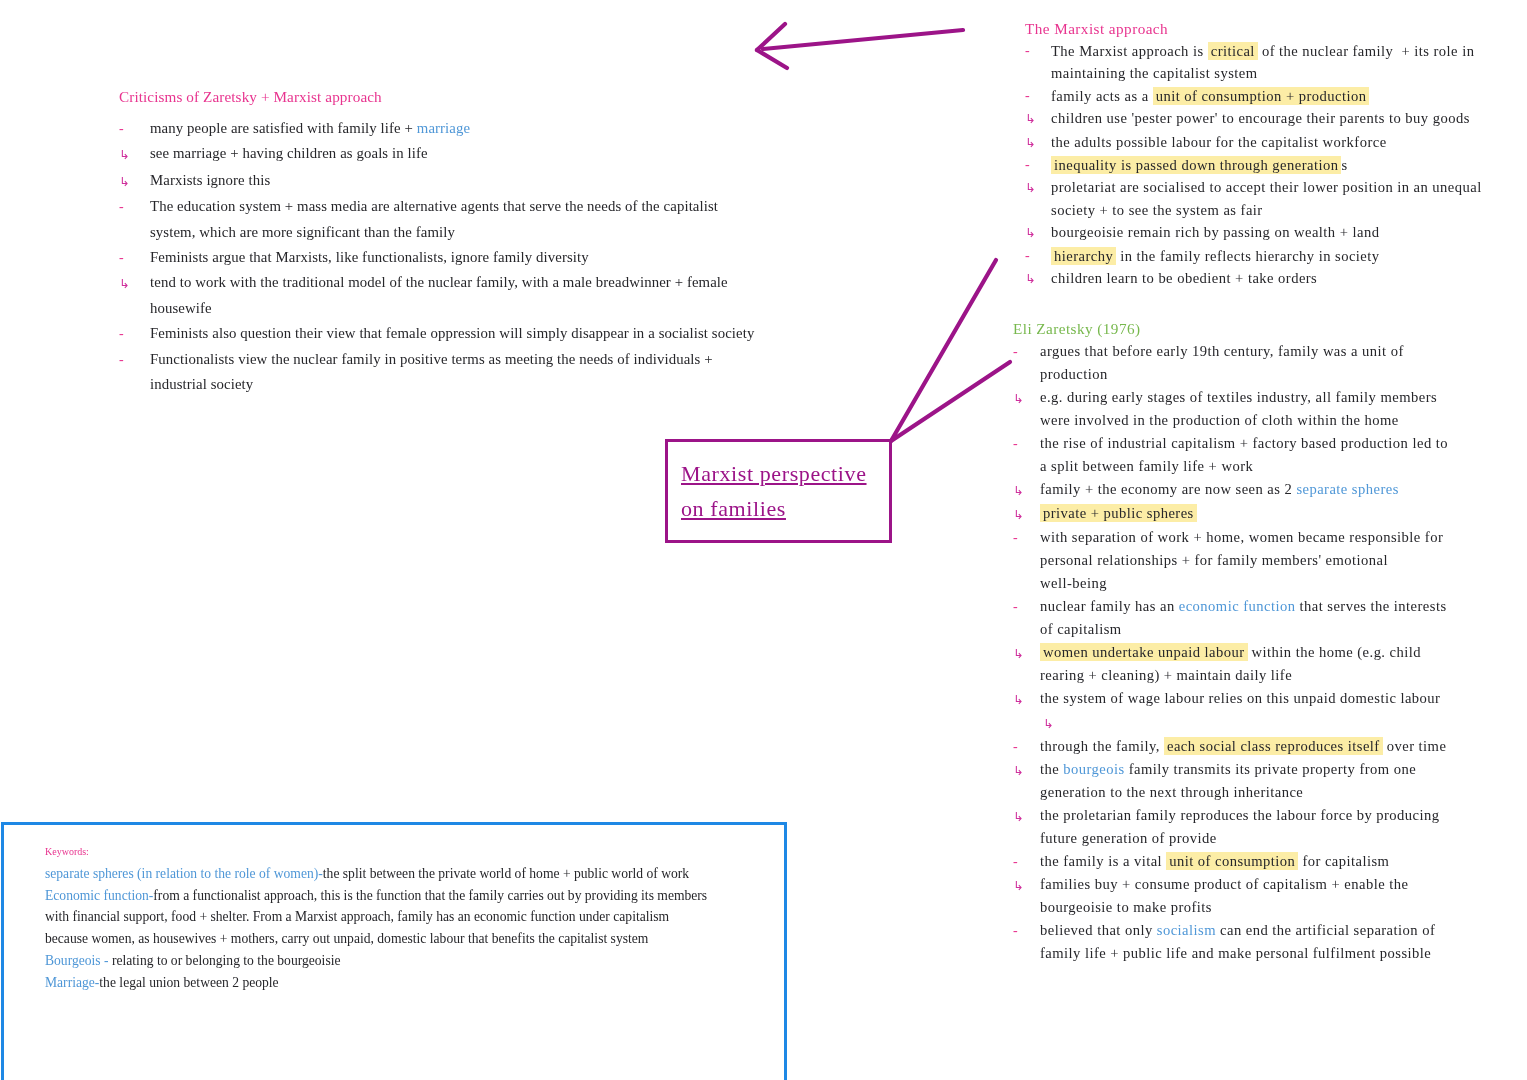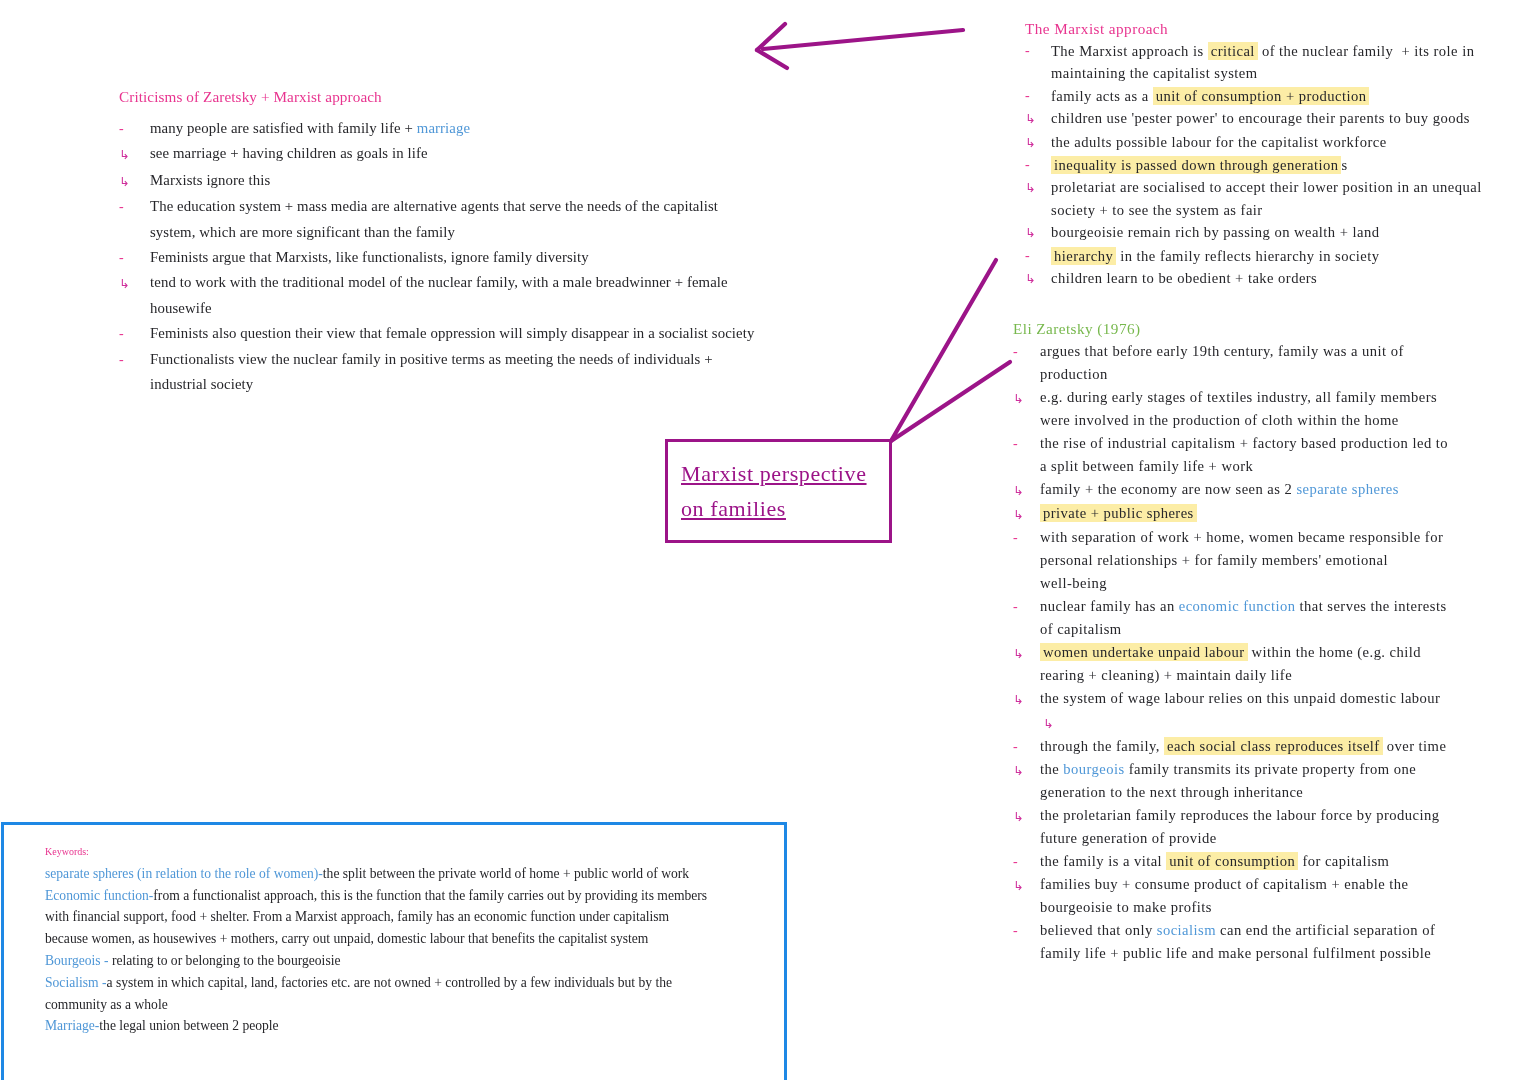--- a/index.html
+++ b/index.html
@@ -238,22 +238,20 @@
 </div>
 
 <div class="kw-box">
   <div class="kw-title">Keywords:</div>
   <div>
       <p class="kw-entry"><span class="term">separate spheres (in relation to the role of women)-</span><span class="def">the split between the private world of home + public world of work</span></p>
       <p class="kw-entry"><span class="term">Economic function-</span><span class="def">from a functionalist approach, this is the function that the family carries out by providing its members
 with financial support, food + shelter. From a Marxist approach, family has an economic function under capitalism
 because women, as housewives + mothers, carry out unpaid, domestic labour that benefits the capitalist system</span></p>
       <p class="kw-entry"><span class="term">Bourgeois - </span><span class="def">relating to or belonging to the bourgeoisie</span></p>
-      <p class="kw-entry"><span class="term">Socialism -</span><span class="def">a system in which capital, land, factories etc. are not owned + controlled by a few individuals but by the
-community as a whole</span></p>
       <p class="kw-entry"><span class="term">Marriage-</span><span class="def">the legal union between 2 people</span></p>
     </div>
 </div>
 
 <svg class="overlay" width="1527" height="1080" viewBox="0 0 1527 1080">
   <g>
     <line x1="963" y1="30" x2="763" y2="49"></line>
     <line x1="757" y1="50" x2="785" y2="24"></line>
     <line x1="757" y1="50" x2="787" y2="68"></line>
   </g>

